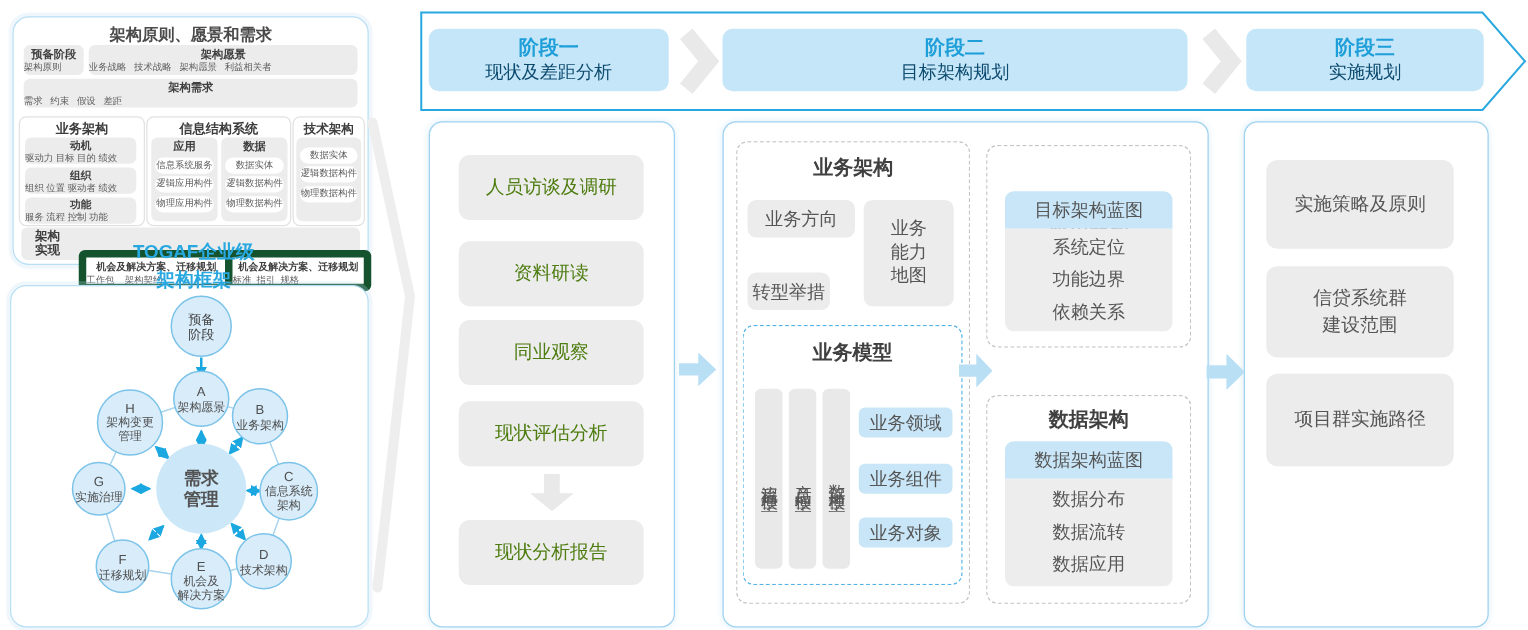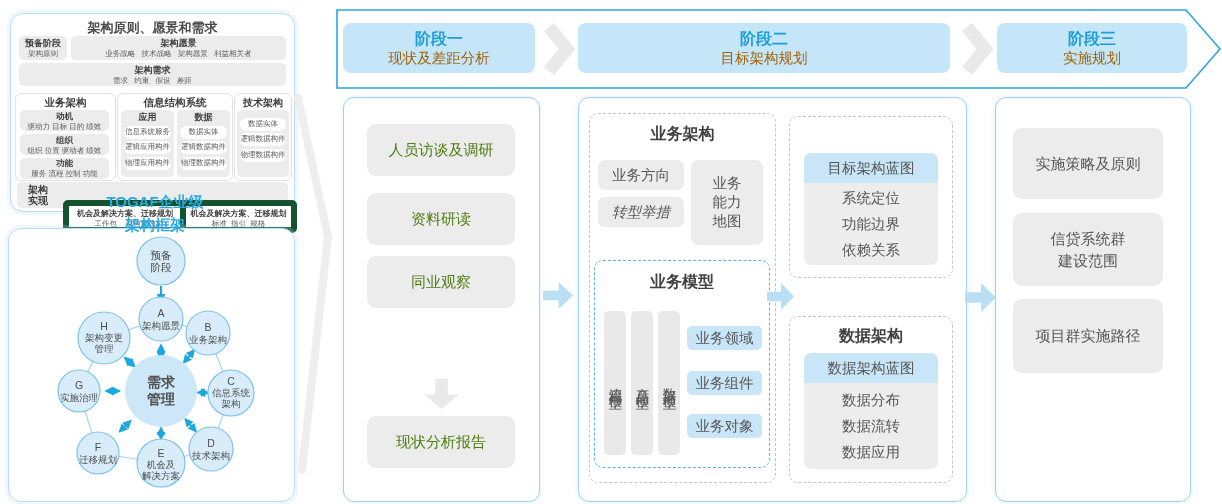--- a/index.html
+++ b/index.html
@@ -6,30 +6,30 @@
   .canvas{
     position:relative;width:1222px;height:504px;background:#fff;overflow:hidden;
     font-family:"Liberation Sans","DejaVu Sans",sans-serif;color:#4c4c4c;
   }
   .abs{position:absolute;}
   
   .bluepanel{position:absolute;background:#fff;border:1.5px solid #b8dff4;border-radius:13px;box-shadow:0 0 0 3px rgba(190,225,246,.25);}
   .lt-title{position:absolute;left:0;top:5px;width:100%;text-align:center;font-size:13px;font-weight:bold;color:#4a4a4a;}
   .graybox{position:absolute;background:#ececec;border-radius:5px;}
   .gb-title{font-weight:bold;font-size:9px;color:#3f3f3f;text-align:center;line-height:11px;}
-  .gb-sub{font-size:7.5px;color:#5c5c5c;text-align:center;line-height:9px;white-space:pre;}
+  .gb-sub{font-size:7.5px;color:#5c5c5c;line-height:9px;white-space:pre;}
   .colbox{position:absolute;border:1px solid #e2e2e2;border-radius:6px;background:#fff;}
   .col-title{position:absolute;top:2px;left:0;width:100%;text-align:center;font-weight:bold;font-size:10.5px;color:#3d3d3d;}
   .pill{background:#fff;border-radius:7px;font-size:7.5px;color:#5c5c5c;text-align:center;line-height:12.5px;height:13px;margin:2.5px 3px;white-space:nowrap;overflow:hidden;}
   .whitebox{position:absolute;background:#fff;border:6px solid #14532d;border-radius:5px;margin-top:16px;}
   .togaf-label{position:absolute;left:55px;top:190px;width:200px;text-align:center;font-weight:bold;font-size:15px;color:#29a8e0;line-height:23px;z-index:6;}
   
   .phasebox{position:absolute;top:23px;height:50px;background:#c5e6f8;border-radius:8px;display:flex;flex-direction:column;align-items:center;justify-content:center;z-index:3;}
   .phase-title{font-size:16px;font-weight:bold;color:#1e9fd9;line-height:20px;}
-  .phase-sub{font-size:14.5px;color:#a16207;line-height:19px;}
+  .phase-sub{font-size:14.5px;color:#0c4a6e;line-height:19px;}
   
   .ppanel{position:absolute;top:97px;height:403px;background:#fff;border:1.5px solid #9ed2ef;border-radius:11px;box-shadow:0 0 5px rgba(160,210,240,.35);}
   .step{position:absolute;left:23px;width:148px;height:52px;background:#ececec;border-radius:9px;display:flex;align-items:center;justify-content:center;font-size:15px;color:#4d7c0f;text-align:center;line-height:20px;}
   .dashgray{position:absolute;border:1.5px dashed #c4c4c4;border-radius:9px;background:#fff;}
   .dashblue{position:absolute;border:1.5px dashed #54b4e8;border-radius:9px;background:#fff;}
   .sec-title{position:absolute;left:0;width:100%;text-align:center;font-weight:bold;font-size:16px;color:#404040;}
   .p2item{position:absolute;background:#ececec;border-radius:7px;display:flex;align-items:center;justify-content:center;font-size:14.5px;color:#565656;text-align:center;}
   .blueitem{position:absolute;background:#c8e6f8;border-radius:5px;display:flex;align-items:center;justify-content:center;font-size:14.5px;color:#565656;}
   .vbar{position:absolute;top:50px;width:22px;height:144px;background:#e9e9e9;border-radius:5px;display:flex;align-items:center;justify-content:center;
         writing-mode:vertical-rl;text-orientation:upright;font-size:13.5px;color:#565656;letter-spacing:3px;}
@@ -220,30 +220,31 @@
   </div>
   <div class="phasebox" style="left:997px;width:190px;">
     <div class="phase-title">阶段三</div>
     <div class="phase-sub">实施规划</div>
   </div>
 
   <div class="ppanel" style="left:343px;width:195px;">
     <div class="step" style="top:26px;">人员访谈及调研</div>
     <div class="step" style="top:95px;">资料研读</div>
     <div class="step" style="top:158px;">同业观察</div>
+    <div class="step" style="top:223px;">现状评估分析</div>
     <div class="arrow-down-gray" style="left:80px;top:281px;width:35px;height:30px;"></div>
     <div class="step" style="top:318px;">现状分析报告</div>
   </div>
 
   <div class="ppanel" style="left:578px;width:387px;">
 
     <div class="dashgray" style="left:10px;top:15px;width:185px;height:368px;">
       <div class="sec-title" style="top:10px;">业务架构</div>
       <div class="p2item" style="left:8px;top:46px;width:86px;height:30px;">业务方向</div>
-      <div class="p2item" style="left:8px;top:83px;width:86px;height:30px;font-style:italic;">转型举措</div>
+      <div class="p2item" style="left:8px;top:104px;width:66px;height:30px;">转型举措</div>
       <div class="p2item" style="left:101px;top:46px;width:72px;height:85px;">
         <span style="display:inline-block;width:32px;line-height:19px;">业务能力地图</span>
       </div>
 
       <div class="dashblue" style="left:4px;top:146px;width:174px;height:206px;">
         <div class="sec-title" style="top:11px;">业务模型</div>
         <div class="vbar" style="left:9px;">流程模型</div>
         <div class="vbar" style="left:36px;">产品模型</div>
         <div class="vbar" style="left:63px;">数据模型</div>
         <div class="blueitem" style="left:92px;top:65px;width:75px;height:24px;">业务领域</div>

